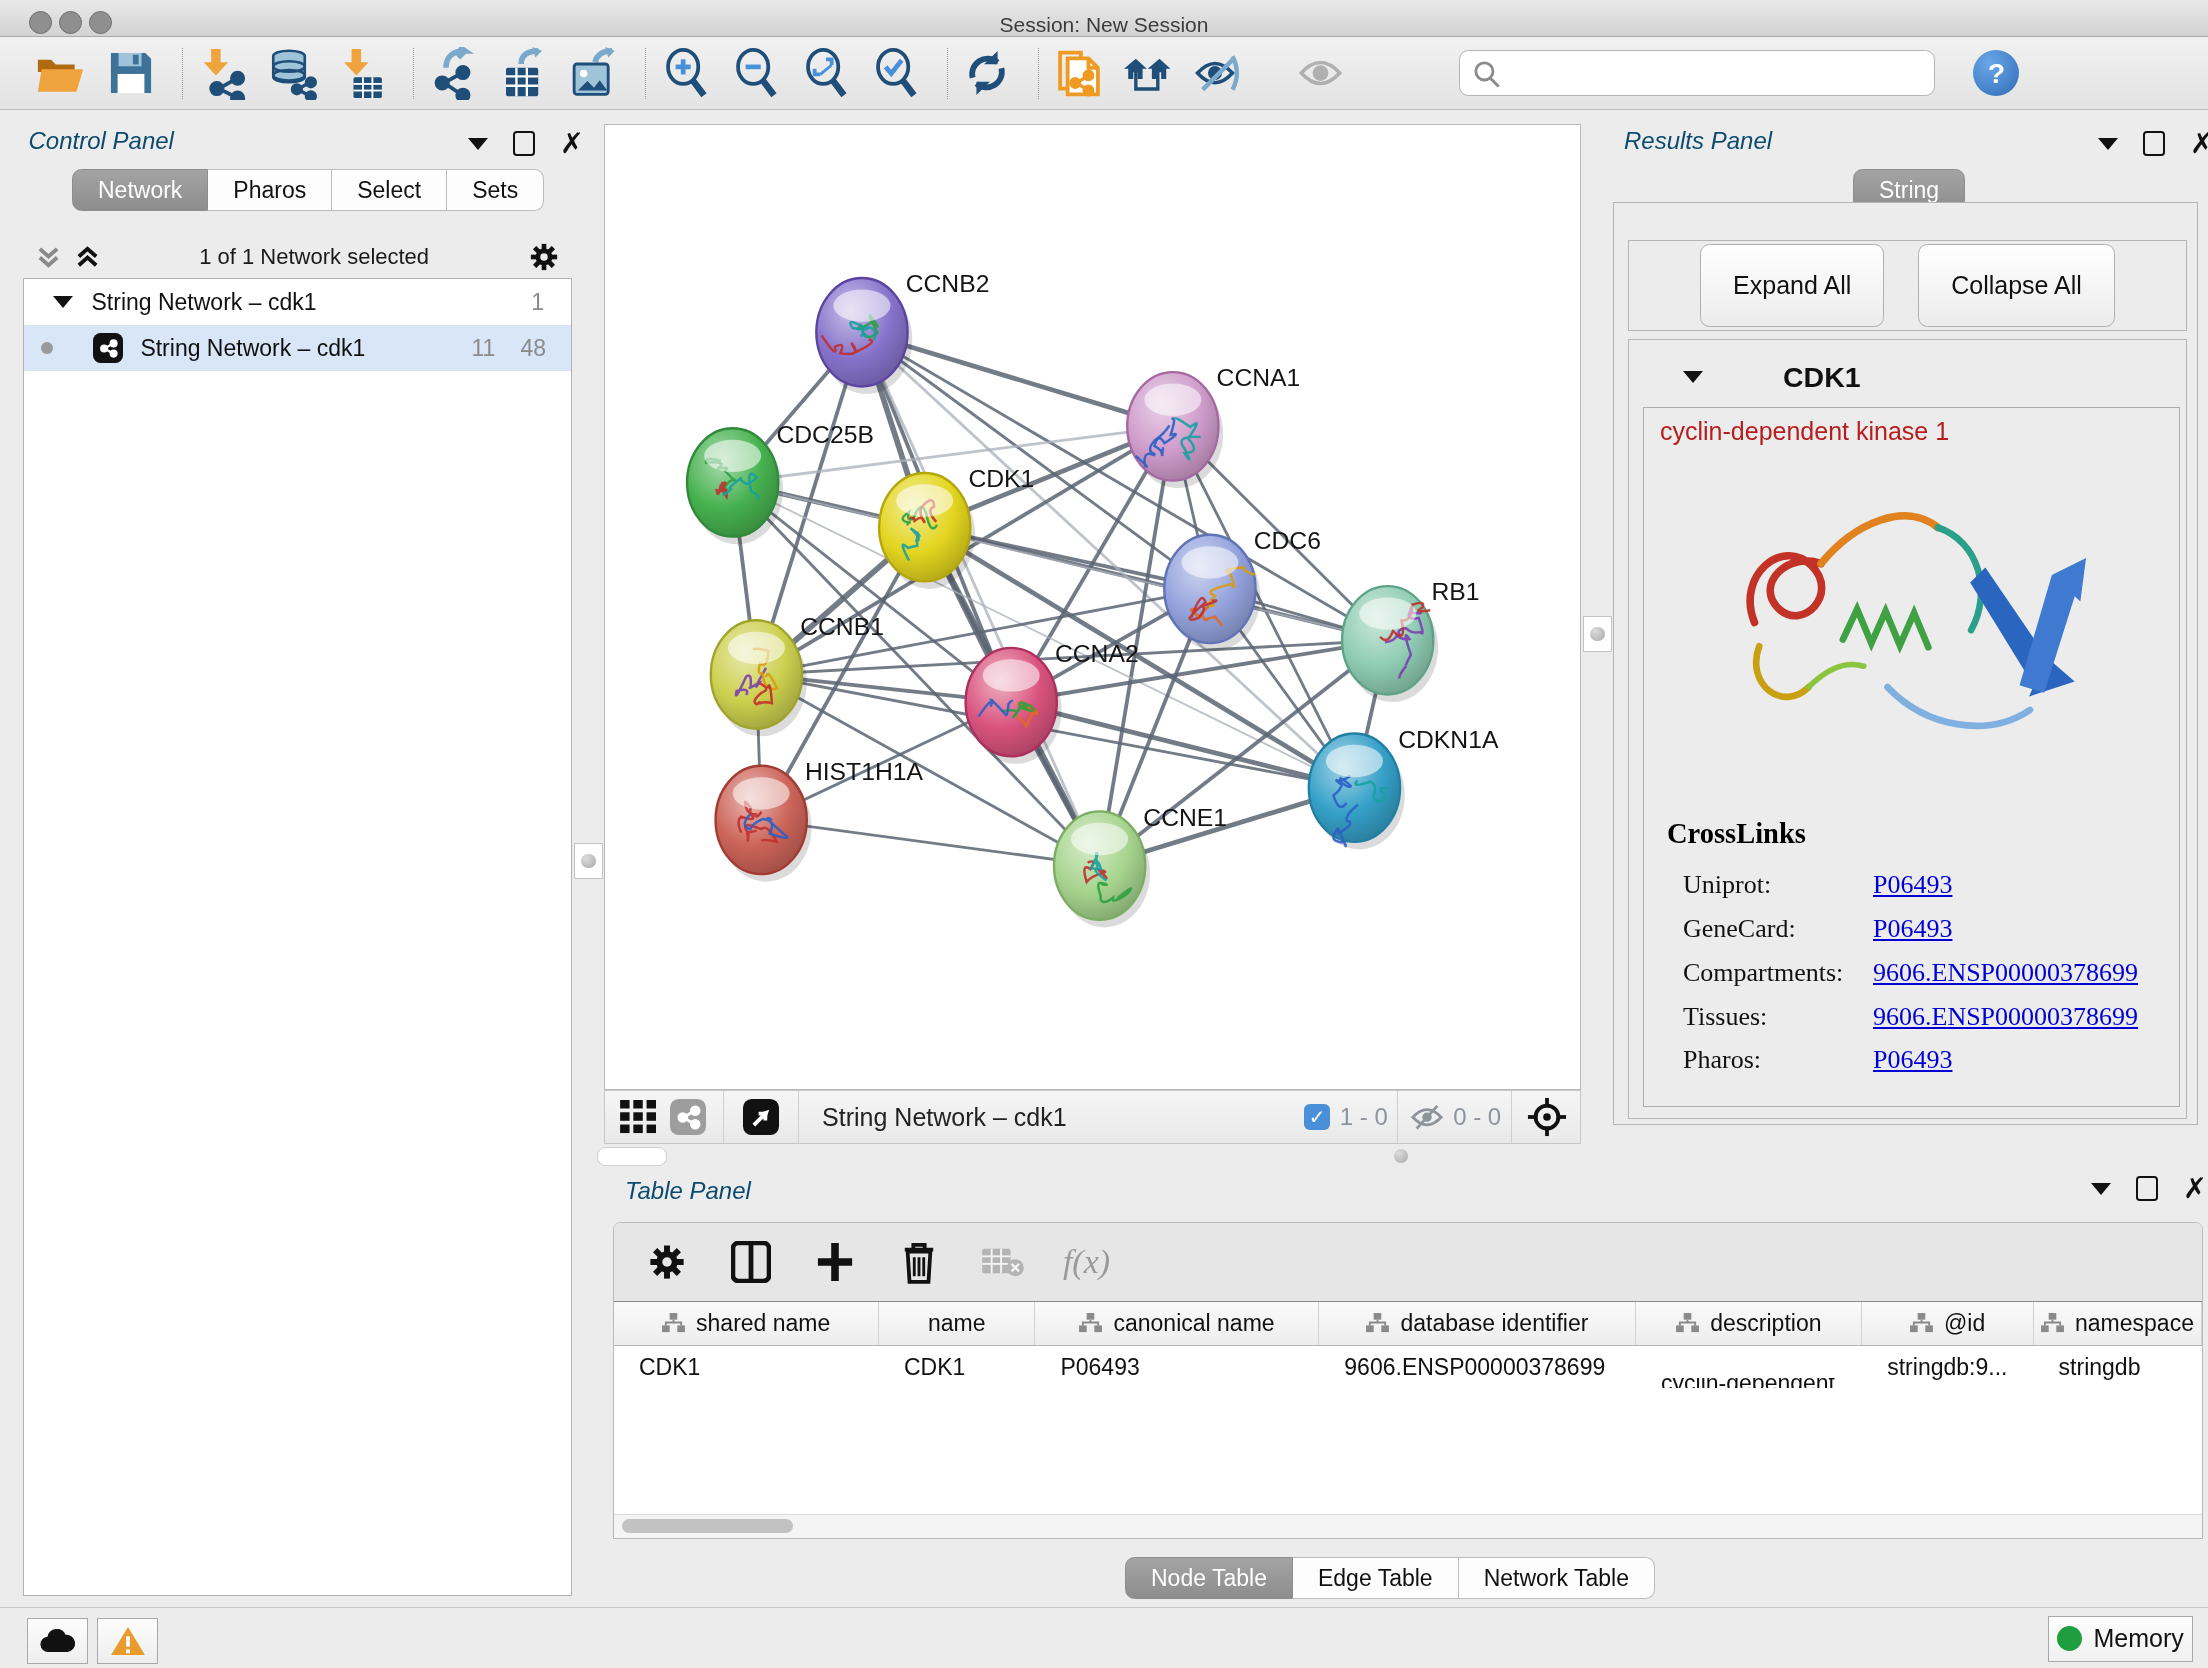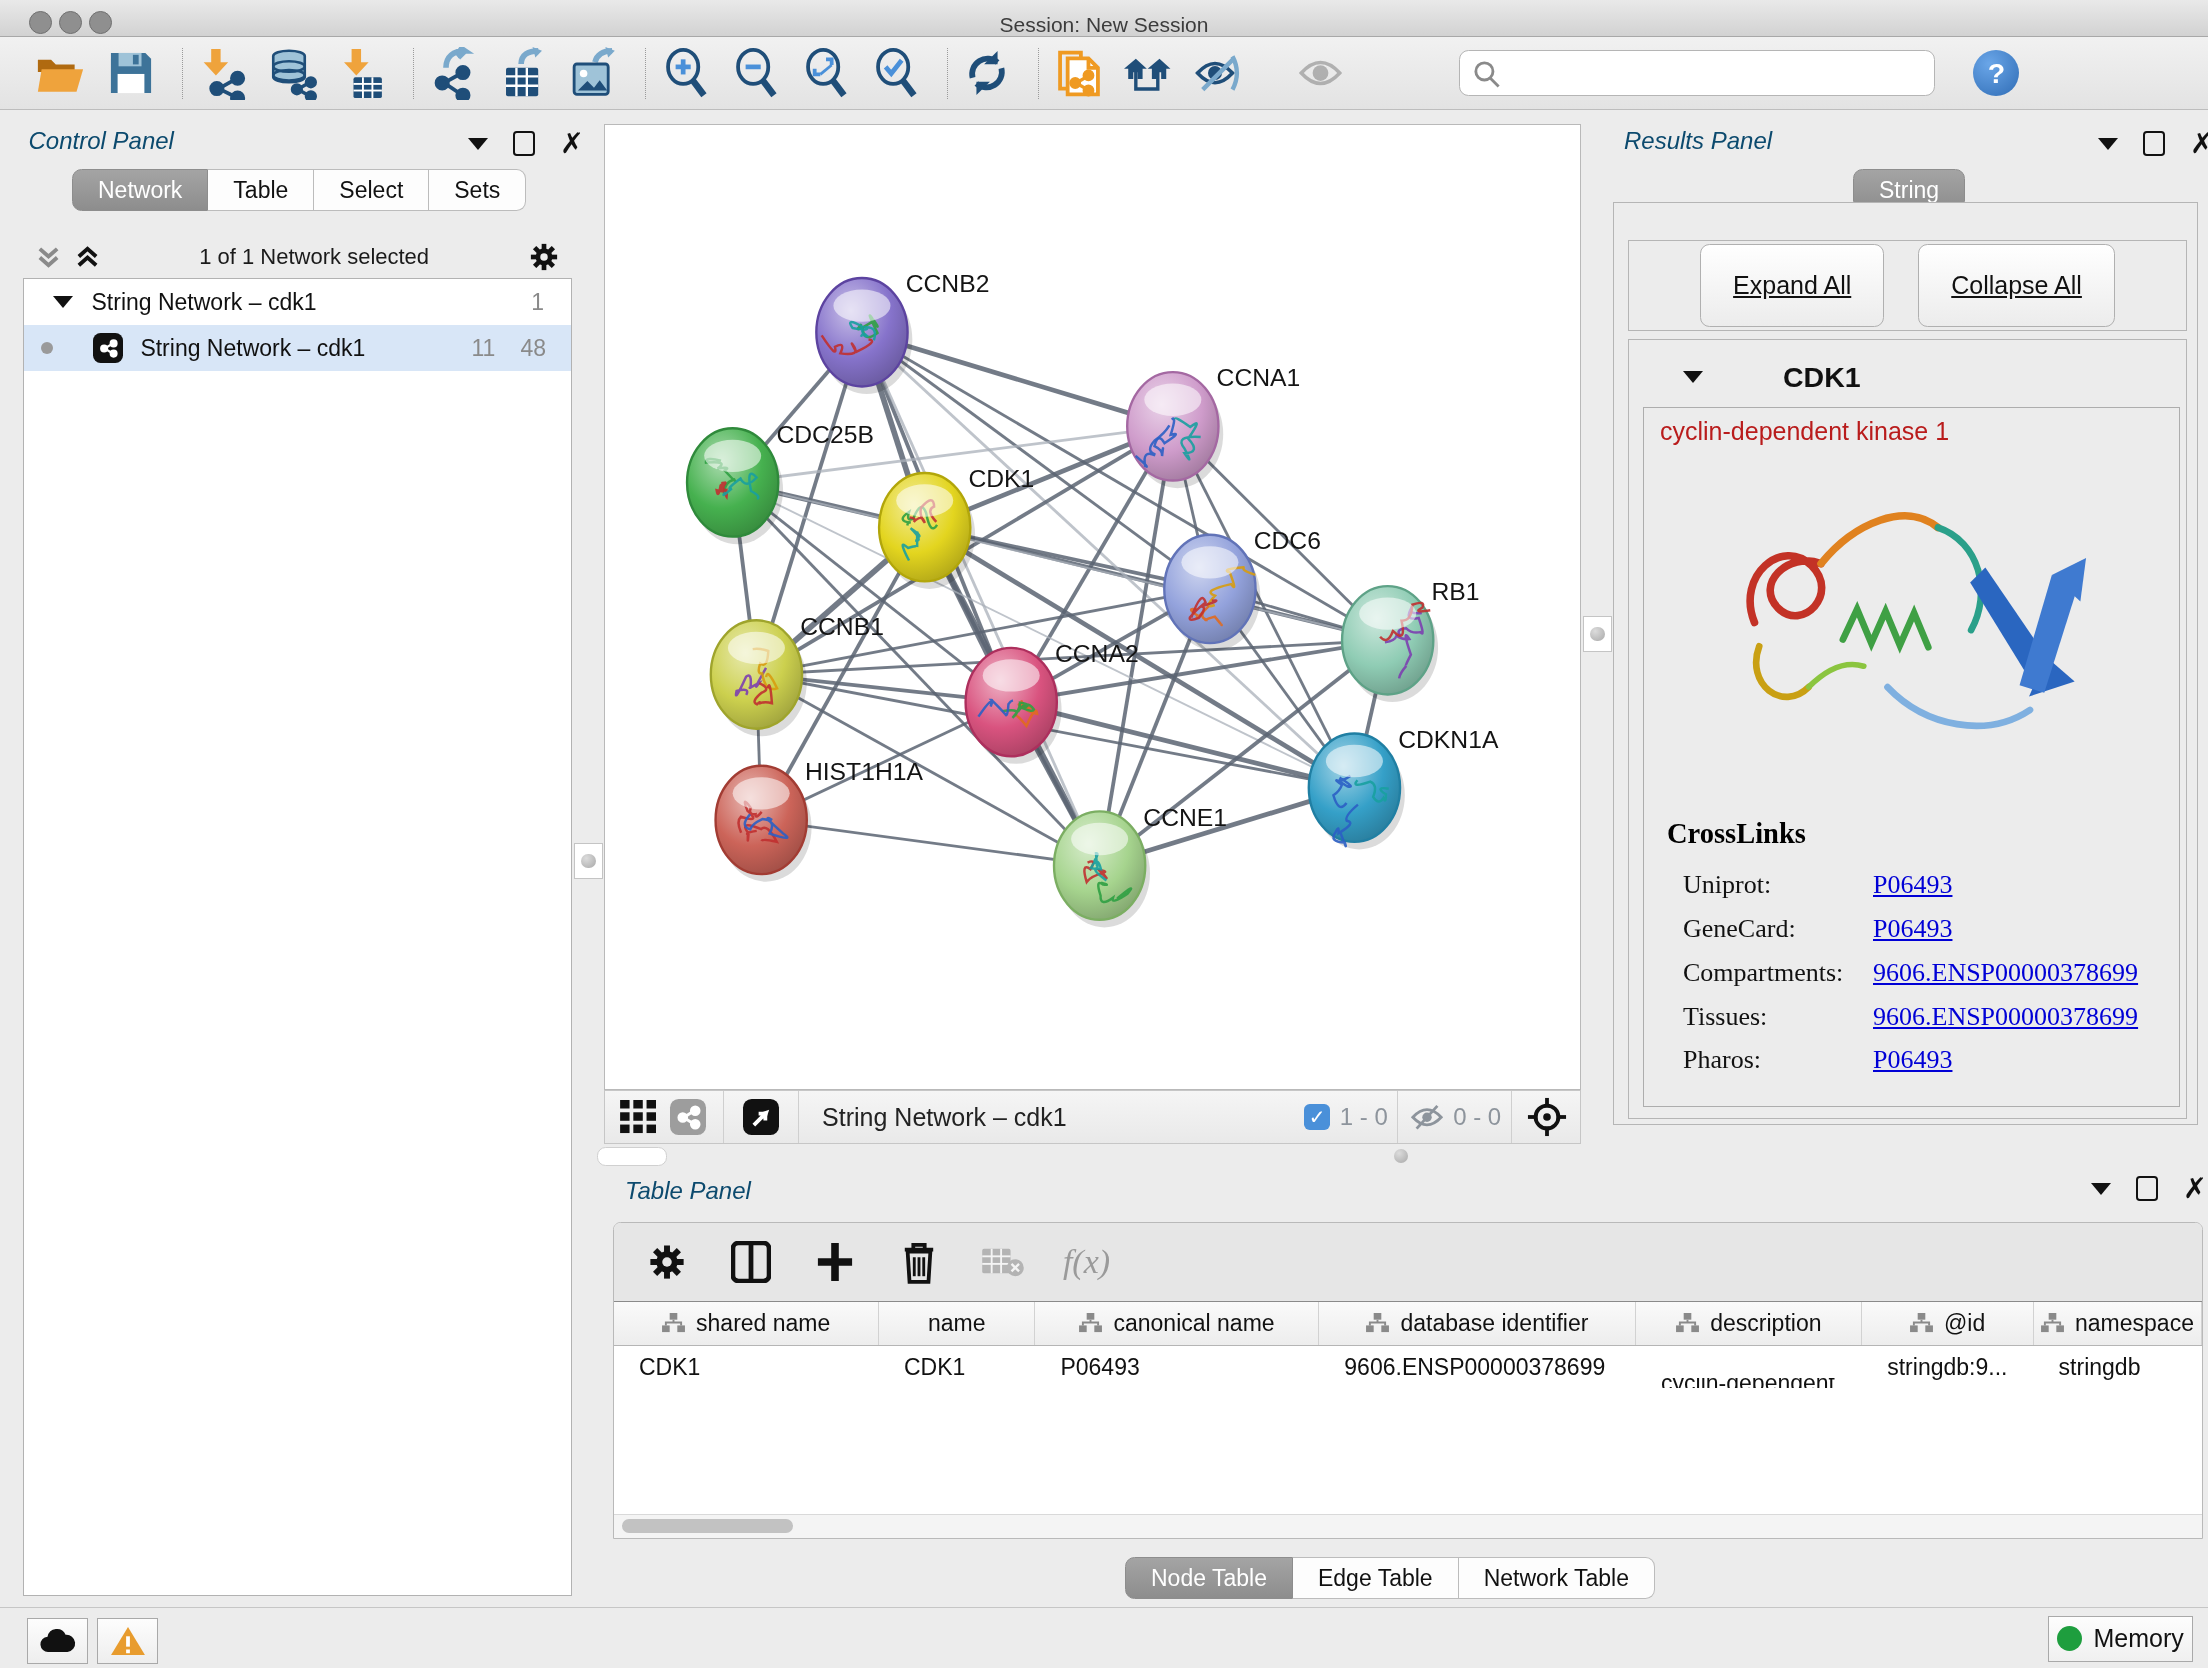--- a/index.html
+++ b/index.html
@@ -51,21 +51,21 @@
   .checkbox{width:26px;height:26px;border-radius:5.7px;background:#4a90d9;color:#fff;font-size:20px;display:flex;align-items:center;justify-content:center;}
   
   .split-handle{background:#fff;border:1px solid #c4c4c4;display:flex;align-items:center;justify-content:center;cursor:pointer;}
   .split-dot{width:14.3px;height:14.3px;border-radius:50%;background:radial-gradient(circle at 35% 30%,#dcdcdc,#a8a8a8);}
   
   #rp-title{left:1624px;top:127px;}
   #rp-ctls{left:2098px;top:131px;}
   #rp-tab{left:1853px;top:169px;}
   #rp-outer{left:1613px;top:202px;width:585px;height:923px;background:#ececec;border:1px solid #b5b5b5;box-sizing:border-box;}
   #rp-btnbox{left:1628px;top:240px;width:559px;height:91px;border:1px solid #b5b5b5;box-sizing:border-box;display:flex;align-items:center;justify-content:center;gap:34px;}
-  .aqua-btn{background:linear-gradient(#ffffff,#ececec);border:1px solid #b0b0b0;border-radius:9.5px;font-size:25px;color:#111;padding:26px 32px;cursor:pointer;text-decoration:underline;}
+  .aqua-btn{background:linear-gradient(#ffffff,#ececec);border:1px solid #b0b0b0;border-radius:9.5px;font-size:25px;color:#111;padding:26px 32px;cursor:pointer;}
   #rp-listbox{left:1628px;top:339px;width:559px;height:780px;border:1px solid #b5b5b5;box-sizing:border-box;background:#ececec;}
   #rp-generow{left:1628px;top:354px;width:559px;height:46px;display:flex;align-items:center;}
   #rp-gene{font-size:28.5px;font-weight:bold;color:#111;margin-left:80px;}
   #rp-innerbox{left:1643px;top:407px;width:537px;height:700px;border:1px solid #adadad;box-sizing:border-box;background:#ececec;}
   #rp-desc{left:1660px;top:417px;font-size:25px;color:#b91c1c;}
   .xl-title{left:1667px;top:818px;font-family:"Liberation Serif","DejaVu Serif",serif;font-weight:bold;font-size:28.5px;color:#000;}
   .xl-row{position:absolute;left:1683px;width:485px;display:flex;font-family:"Liberation Serif","DejaVu Serif",serif;font-size:26px;}
   .xl-label{width:190px;color:#111;}
   .xl-link{color:#0000d6;text-decoration:underline;cursor:pointer;}
   
@@ -296,21 +296,21 @@
   </div>
 
   <div id="cp-title" class="abs panel-title">Control Panel</div>
   <div id="cp-ctls" class="abs panel-ctls">
     <div class="tri-down"></div>
     <div class="sq-ic"></div>
     <div class="x-ic">✗</div>
   </div>
   <div id="cp-tabs" class="abs seg">
       <div class="tab active">Network</div>
-      <div class="tab">Table</div>
+      <div class="tab">Pharos</div>
       <div class="tab">Select</div>
       <div class="tab">Sets</div>
     </div>
   <div id="cp-selrow" class="abs">
     <span style="margin-left:13.3px">
       <svg width="25" height="25" viewBox="0 0 26 26">
           <g fill="none" stroke="#8a8a8a" stroke-width="4">
             <path d="M4,4 l9,8 9,-8"></path>
             <path d="M4,13 l9,8 9,-8"></path>
           </g>

